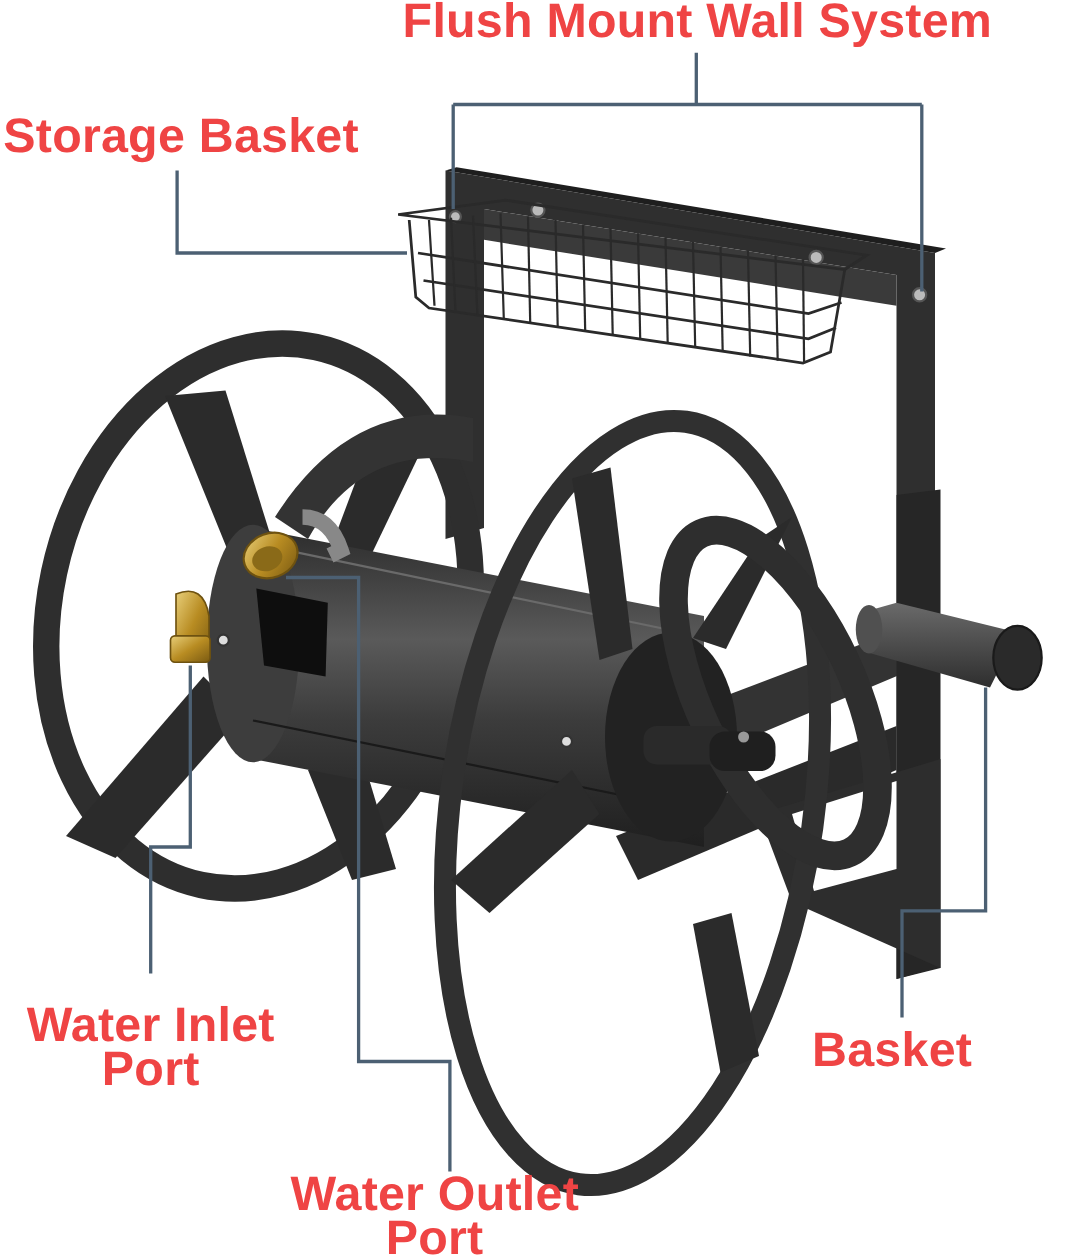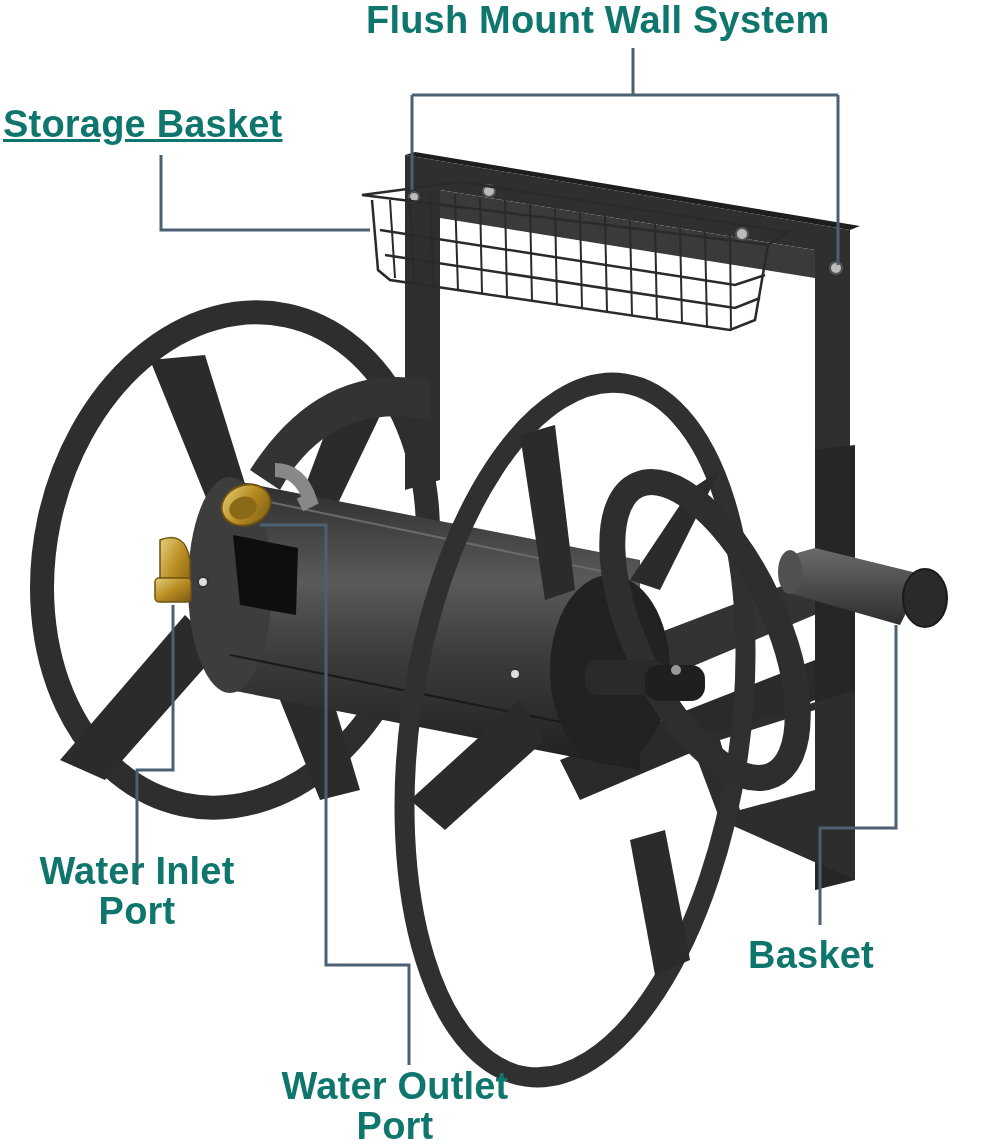--- a/index.html
+++ b/index.html
@@ -1,20 +1,20 @@
 <!DOCTYPE html>
 <html><head>
   <meta charset="utf-8">
   <style>
     html, body { margin: 0; padding: 0; background: #ffffff; }
     body { width: 984px; height: 1145px; position: relative; overflow: hidden;
            font-family: "Liberation Sans", "DejaVu Sans", sans-serif; }
     .stage { position: absolute; left: 0; top: 0; width: 984px; height: 1145px; }
     svg.art { position: absolute; left: 0; top: 0; }
-    .label { position: absolute; color: #0f766e; font-weight: bold; font-size: 38px;
+    .label { position: absolute; color: #ef4444; font-weight: bold; font-size: 44px;
              line-height: 40px; text-align: center; white-space: nowrap; letter-spacing: 0.2px; }
     .label span { display: block; }
   </style>
 </head>
 <body>
 
 <div class="stage">
 
   <svg class="art" width="984" height="1145" viewBox="0 0 984 1145">
     <defs>
@@ -131,24 +131,24 @@
       <path d="M161,155 L161,230 L370,230"></path>
       <path d="M173,605 L173,770 L137,770 L137,885"></path>
       <path d="M260,525 L326,525 L326,965 L409,965 L409,1065"></path>
       <path d="M896,625 L896,828 L820,828 L820,925"></path>
     </g>
   </svg>
 
   <div class="label" style="left:366px; top:0px;">
     <span>Flush Mount Wall System</span>
   </div>
-  <div class="label" style="left:3px; top:104px;text-decoration:underline;">
+  <div class="label" style="left:3px; top:104px;">
     <span>Storage Basket</span>
   </div>
-  <div class="label" style="left:24px; top:851px; width:226px;">
+  <div class="label" style="left:24px; top:912px; width:226px;">
     <span>Water Inlet</span>
     <span>Port</span>
   </div>
   <div class="label" style="left:264px; top:1066px; width:262px;">
     <span>Water Outlet</span>
     <span>Port</span>
   </div>
   <div class="label" style="left:640px; top:935px; width:342px;">
     <span>Basket</span>
   </div>

